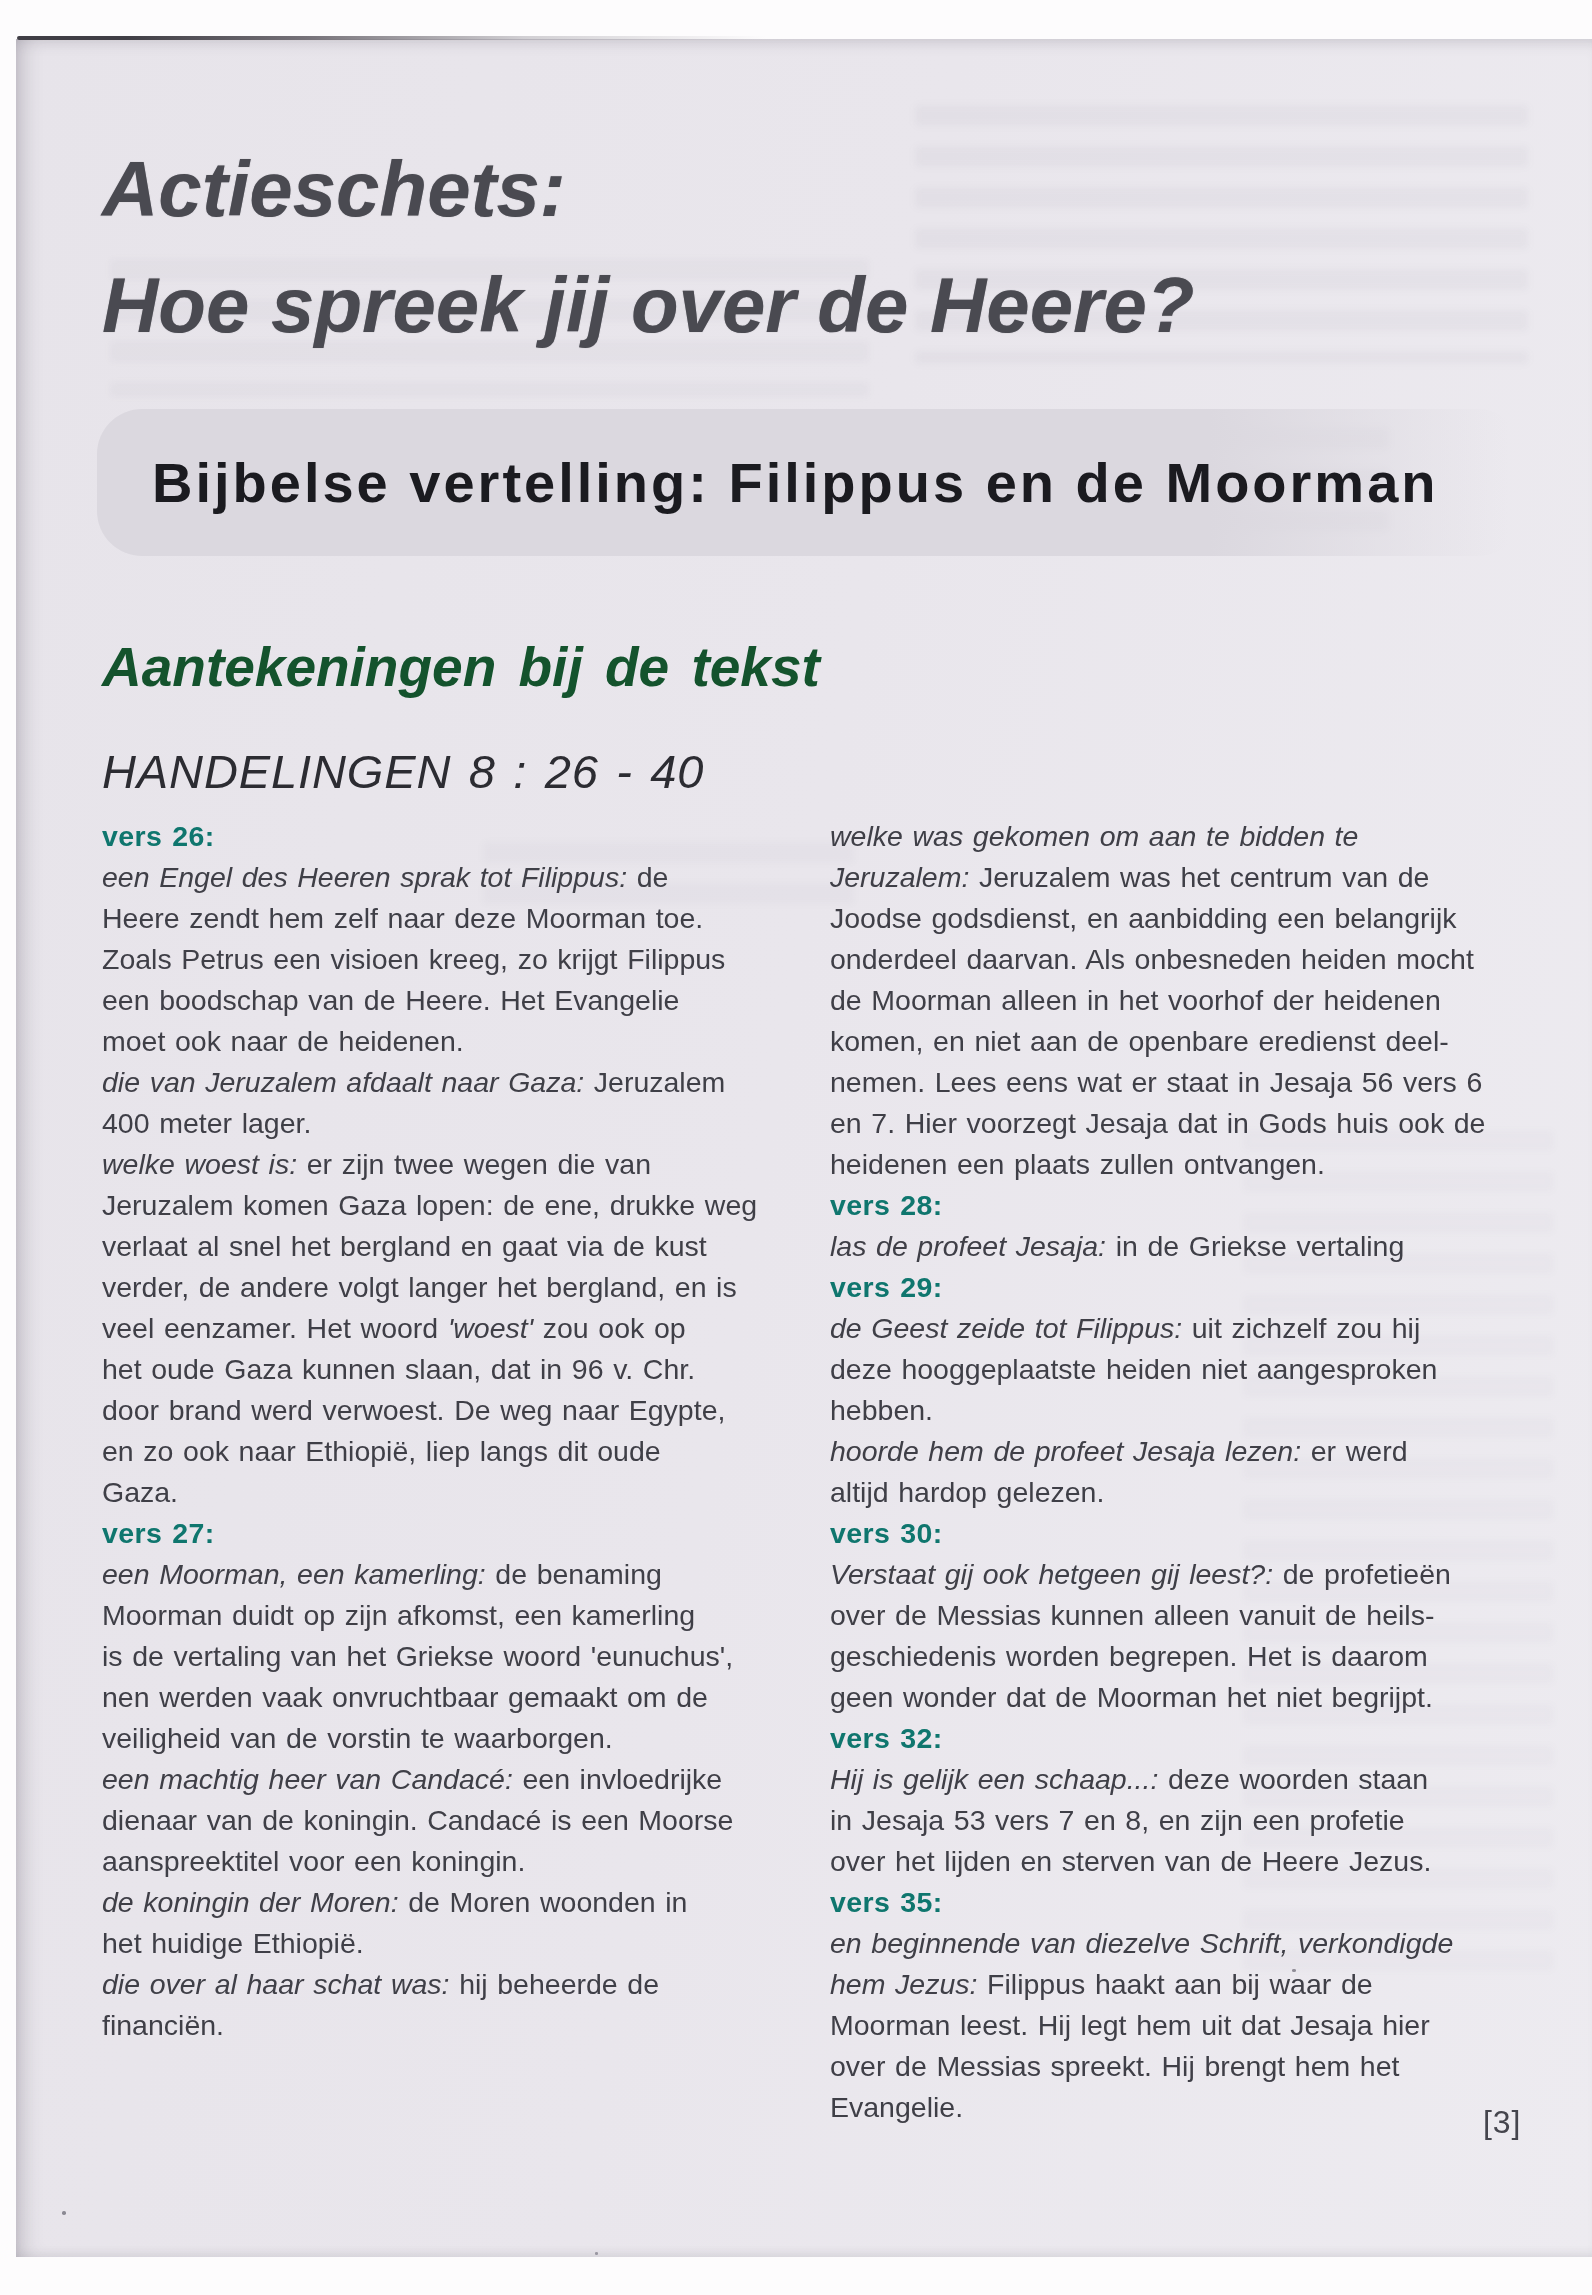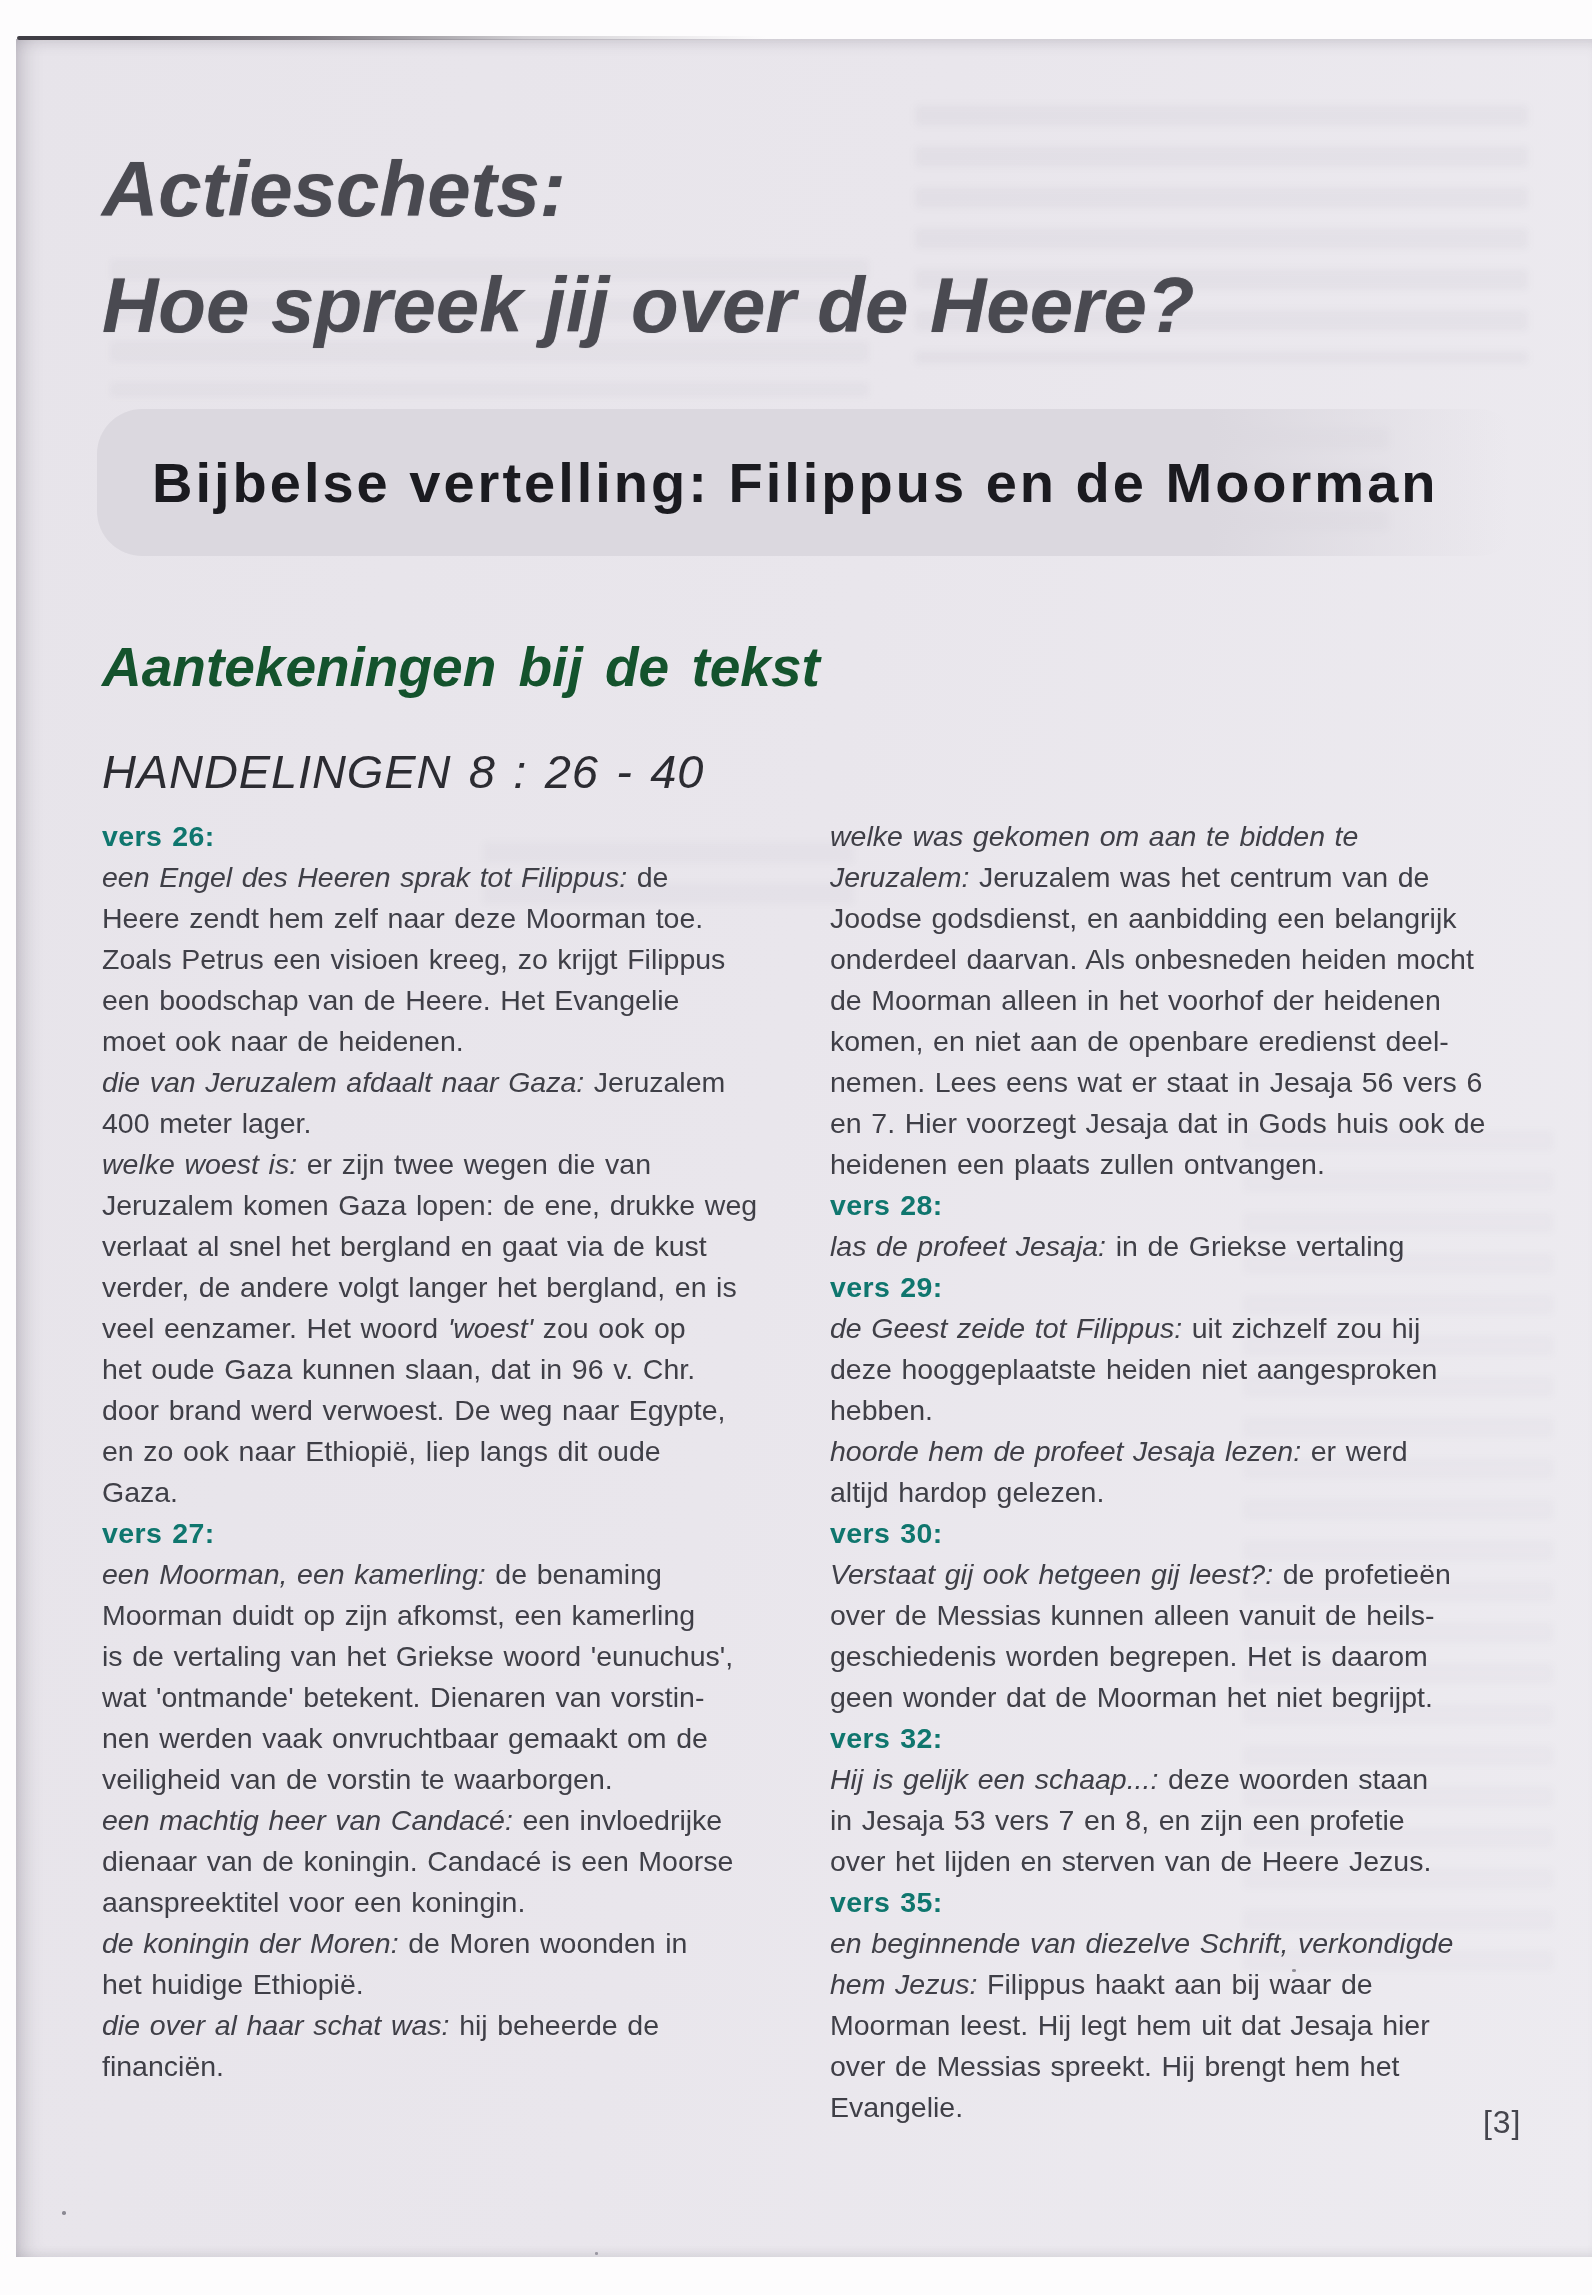--- a/index.html
+++ b/index.html
@@ -126,21 +126,20 @@
       <div class="ln"><span class="seg-r">verder, de andere volgt langer het bergland, en is</span></div>
       <div class="ln"><span class="seg-r">veel eenzamer. Het woord </span><span class="seg-i">'woest'</span><span class="seg-r"> zou ook op</span></div>
       <div class="ln"><span class="seg-r">het oude Gaza kunnen slaan, dat in 96 v. Chr.</span></div>
       <div class="ln"><span class="seg-r">door brand werd verwoest. De weg naar Egypte,</span></div>
       <div class="ln"><span class="seg-r">en zo ook naar Ethiopië, liep langs dit oude</span></div>
       <div class="ln"><span class="seg-r">Gaza.</span></div>
       <div class="ln"><span class="seg-b">vers 27:</span></div>
       <div class="ln"><span class="seg-i">een Moorman, een kamerling:</span><span class="seg-r"> de benaming</span></div>
       <div class="ln"><span class="seg-r">Moorman duidt op zijn afkomst, een kamerling</span></div>
       <div class="ln"><span class="seg-r">is de vertaling van het Griekse woord 'eunuchus',</span></div>
-      <div class="ln"><span class="seg-r">wat 'ontmande' betekent. Dienaren van vorstin-</span></div>
       <div class="ln"><span class="seg-r">nen werden vaak onvruchtbaar gemaakt om de</span></div>
       <div class="ln"><span class="seg-r">veiligheid van de vorstin te waarborgen.</span></div>
       <div class="ln"><span class="seg-i">een machtig heer van Candacé:</span><span class="seg-r"> een invloedrijke</span></div>
       <div class="ln"><span class="seg-r">dienaar van de koningin. Candacé is een Moorse</span></div>
       <div class="ln"><span class="seg-r">aanspreektitel voor een koningin.</span></div>
       <div class="ln"><span class="seg-i">de koningin der Moren:</span><span class="seg-r"> de Moren woonden in</span></div>
       <div class="ln"><span class="seg-r">het huidige Ethiopië.</span></div>
       <div class="ln"><span class="seg-i">die over al haar schat was:</span><span class="seg-r"> hij beheerde de</span></div>
       <div class="ln"><span class="seg-r">financiën.</span></div>
     </div>

